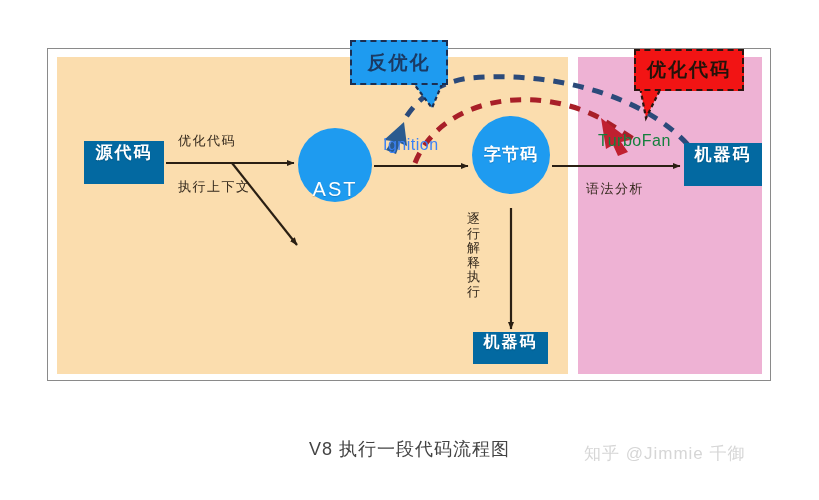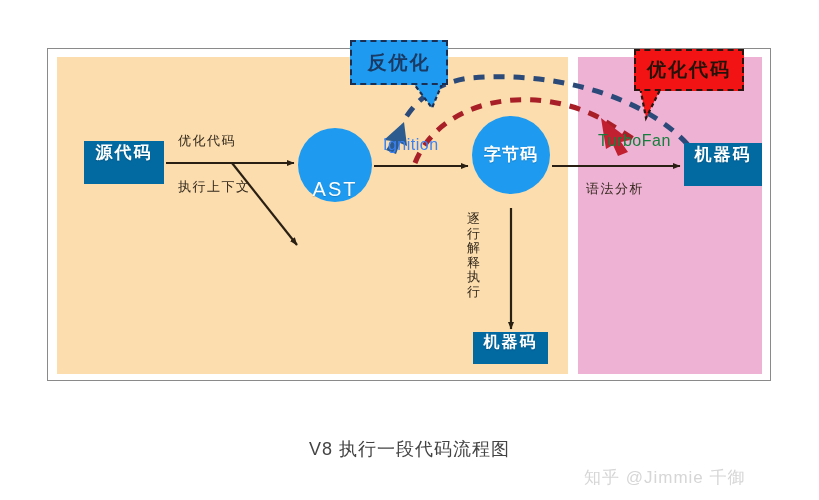--- a/index.html
+++ b/index.html
@@ -165,21 +165,20 @@
     white-space: nowrap;
   }
   .watermark {
     position: absolute;
     left: 584px;
     top: 442px;
     font-size: 17px;
     color: #d6d6d6;
     letter-spacing: 1px;
     white-space: nowrap;
-    margin-top: 24px;
   }
 
   svg.overlay {
     position: absolute;
     left: 0; top: 0;
     width: 819px;
     height: 500px;
     pointer-events: none;
   }
 </style>

